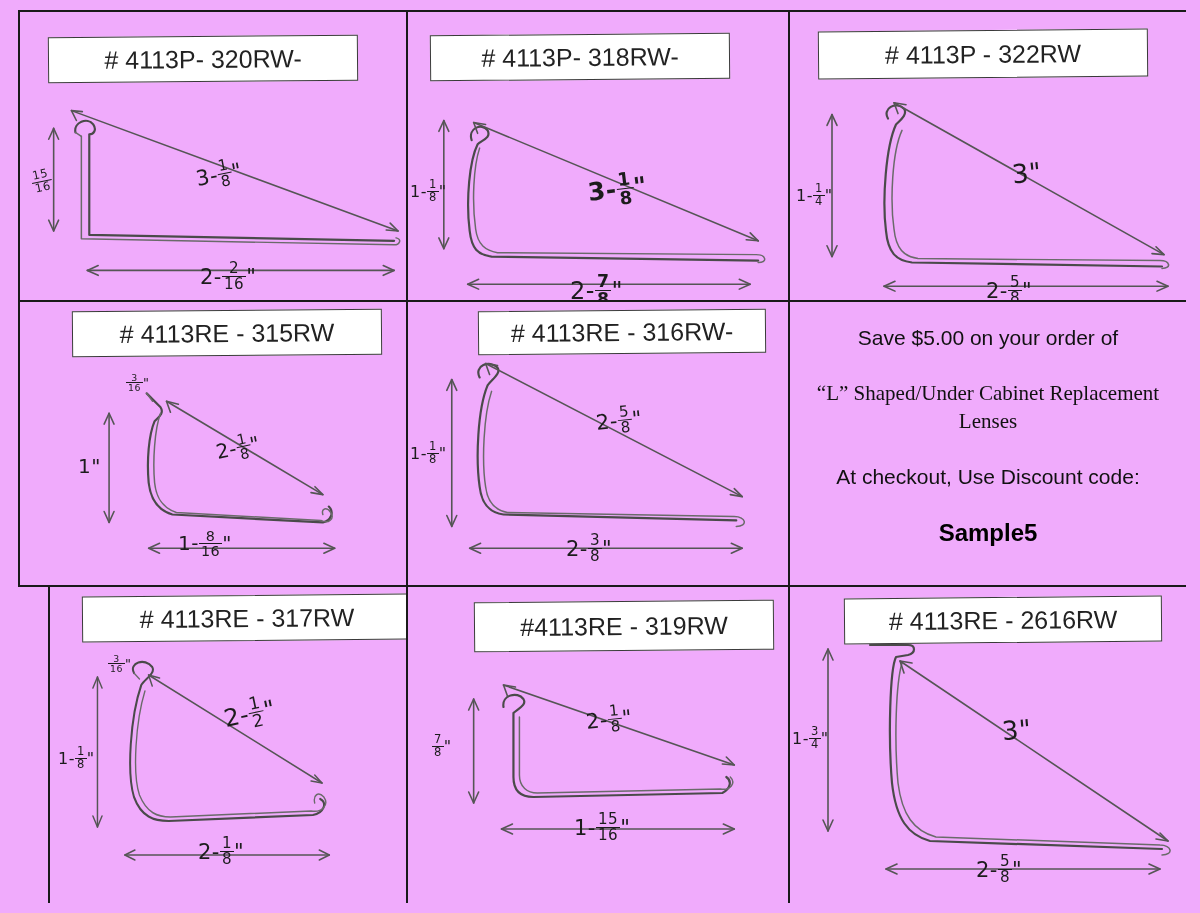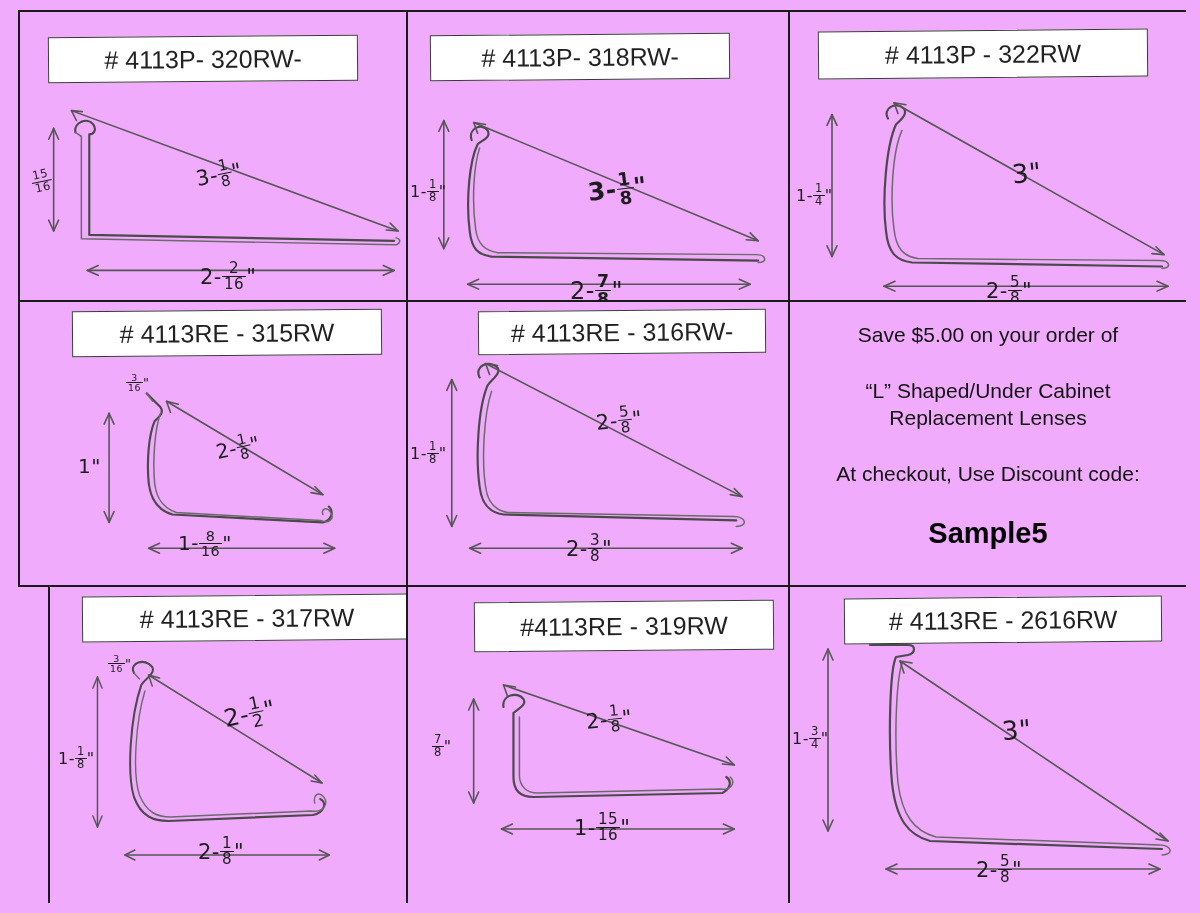--- a/index.html
+++ b/index.html
@@ -112,27 +112,27 @@
     box-sizing: border-box;
   }
   .promo p {
     margin: 0 0 14px 0;
     font-size: 21px;
     color: #111;
     line-height: 1.32;
     font-family: "Liberation Sans", sans-serif;
   }
   .promo .code {
-    font-size: 29px;
+    font-size: 24px;
     font-weight: bold;
     margin-top: 2px;
     color: #000;
   }
   .promo .l1 { margin-bottom: 28px; }
-  .promo .l2 { margin-bottom: 28px; }
+  .promo .l2 { margin-bottom: 28px; font-family: Liberation Serif, serif; }
   .promo .l3 { margin-bottom: 24px; }
 </style>
 </head>
 <body>
 
 <div id="sheet">
   <div class="grid">
 
     <div class="cell col0 row0">
       <div class="title-box" style="left:28px; top:24px; width:310px; height:46px;"># 4113P- 320RW-</div>

